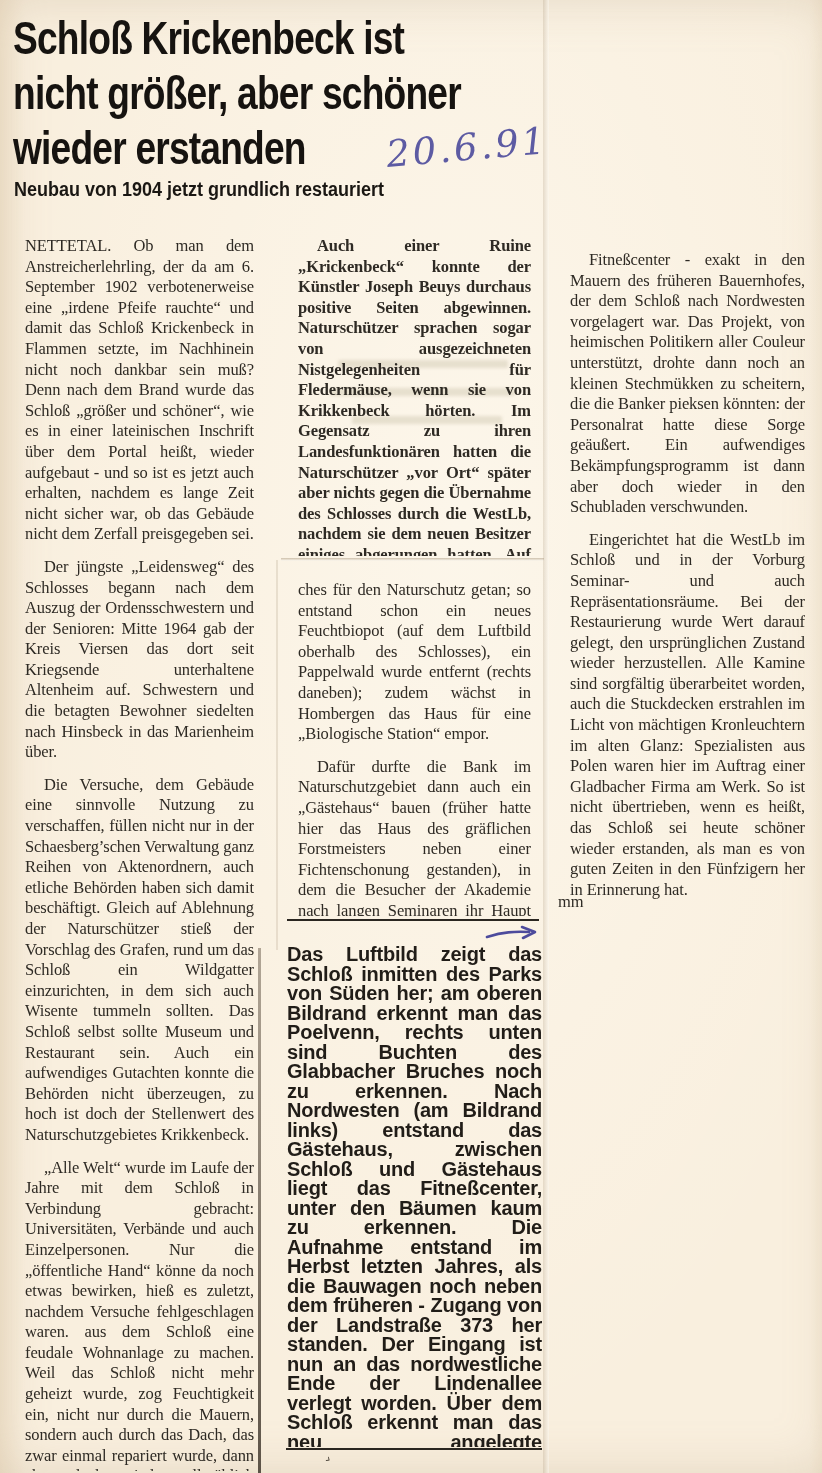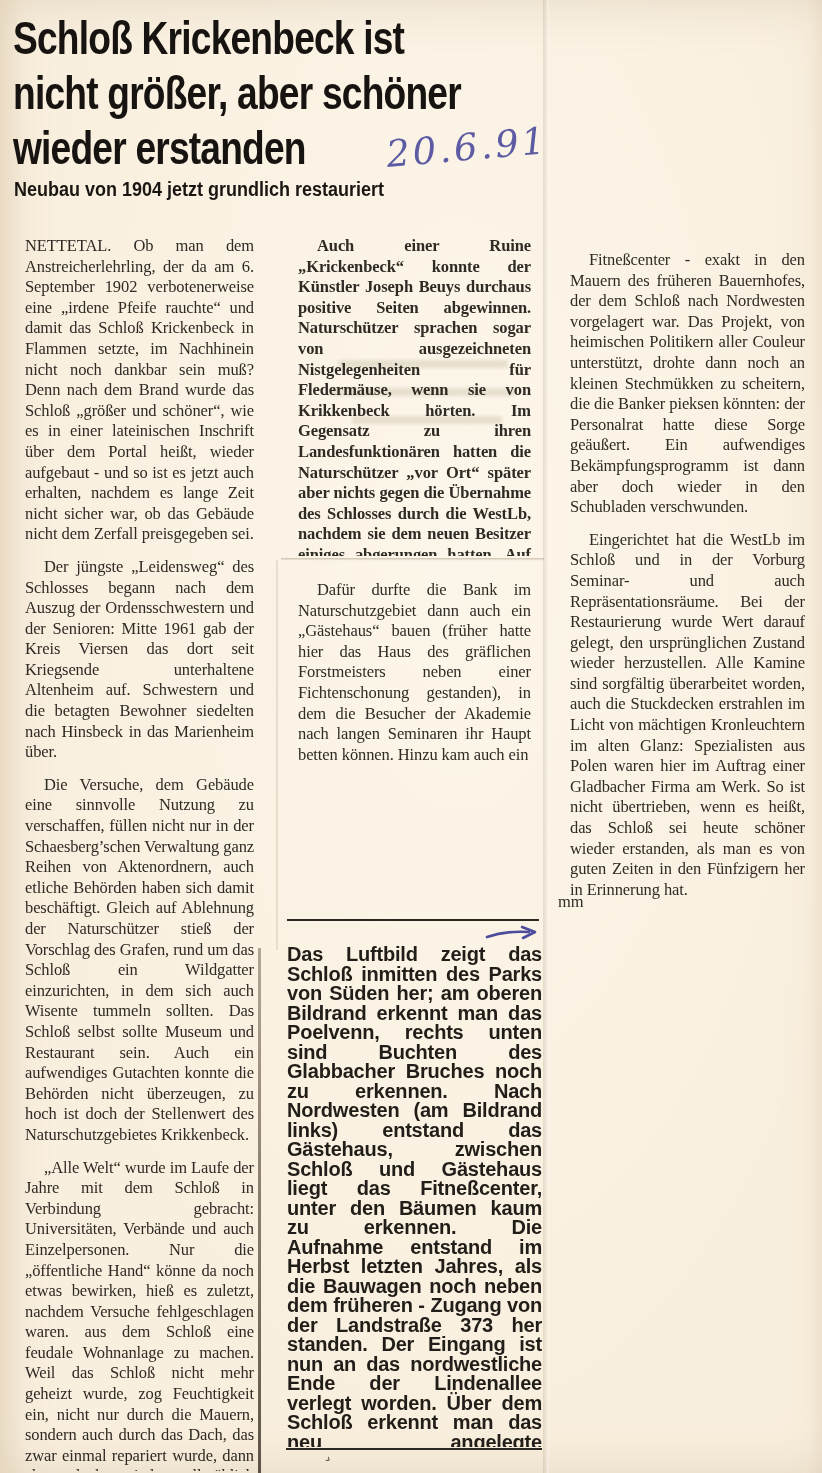--- a/index.html
+++ b/index.html
@@ -74,34 +74,35 @@
   <div class="ghost" style="left:338px;top:360px;width:170px;height:8px;"></div>
   <div class="ghost" style="left:330px;top:388px;width:185px;height:8px;"></div>
   <div class="ghost" style="left:352px;top:416px;width:150px;height:8px;"></div>
 
   <div class="hand-date">20.6.91</div>
 
   <div class="subheadline">Neubau von 1904 jetzt grundlich restauriert</div>
 
   <div class="col col1">
     <p class="noindent">NETTETAL. Ob man dem Anstreicherlehrling, der da am 6. September 1902 verbotenerweise eine „irdene Pfeife rauchte“ und damit das Schloß Krickenbeck in Flammen setzte, im Nachhinein nicht noch dankbar sein muß? Denn nach dem Brand wurde das Schloß „größer und schöner“, wie es in einer lateinischen Inschrift über dem Portal heißt, wieder aufgebaut - und so ist es jetzt auch erhalten, nachdem es lange Zeit nicht sicher war, ob das Gebäude nicht dem Zerfall preisgegeben sei.</p>
-    <p>Der jüngste „Leidensweg“ des Schlosses begann nach dem Auszug der Ordensschwestern und der Senioren: Mitte 1961 gab der Kreis Viersen das dort seit Kriegsende unterhaltene Altenheim auf. Schwestern und die betagten Bewohner siedelten nach Hinsbeck in das Marienheim über.</p>
+    <p>Der jüngste „Leidensweg“ des Schlosses begann nach dem Auszug der Ordensschwestern und der Senioren: Mitte 1964 gab der Kreis Viersen das dort seit Kriegsende unterhaltene Altenheim auf. Schwestern und die betagten Bewohner siedelten nach Hinsbeck in das Marienheim über.</p>
     <p>Die Versuche, dem Gebäude eine sinnvolle Nutzung zu verschaffen, füllen nicht nur in der Schaesberg’schen Verwaltung ganz Reihen von Aktenordnern, auch etliche Behörden haben sich damit beschäftigt. Gleich auf Ablehnung der Naturschützer stieß der Vorschlag des Grafen, rund um das Schloß ein Wildgatter einzurichten, in dem sich auch Wisente tummeln sollten. Das Schloß selbst sollte Museum und Restaurant sein. Auch ein aufwendiges Gutachten konnte die Behörden nicht überzeugen, zu hoch ist doch der Stellenwert des Naturschutzgebietes Krikkenbeck.</p>
     <p>„Alle Welt“ wurde im Laufe der Jahre mit dem Schloß in Verbindung gebracht: Universitäten, Verbände und auch Einzelpersonen. Nur die „öffentliche Hand“ könne da noch etwas bewirken, hieß es zuletzt, nachdem Versuche fehlgeschlagen waren. aus dem Schloß eine feudale Wohnanlage zu machen. Weil das Schloß nicht mehr geheizt wurde, zog Feuchtigkeit ein, nicht nur durch die Mauern, sondern auch durch das Dach, das zwar einmal repariert wurde, dann aber doch wieder allmählich zusammenfiel. Zuletzt war das Schloß nur noch unter Gefahr für Leib und Leben zu betreten.</p>
   </div>
 
   <div class="col col2a">
     <p>Auch einer Ruine „Krickenbeck“ konnte der Künstler Joseph Beuys durchaus positive Seiten abgewinnen. Naturschützer sprachen sogar von ausgezeichneten Nistgelegenheiten für Fledermäuse, wenn sie von Krikkenbeck hörten. Im Gegensatz zu ihren Landesfunktionären hatten die Naturschützer „vor Ort“ später aber nichts gegen die Übernahme des Schlosses durch die WestLb, nachdem sie dem neuen Besitzer einiges abgerungen hatten. Auf Kosten der Bank wurde und wird nämlich man-</p>
   </div>
 
   <div class="seam-h"></div>
   <div class="seam-v-faint1"></div>
   <div class="seam-v-faint2"></div>
 
   <div class="col col2b">
+    <p class="noindent">ches für den Naturschutz getan; so entstand schon ein neues Feuchtbiopot (auf dem Luftbild oberhalb des Schlosses), ein Pappelwald wurde entfernt (rechts daneben); zudem wächst in Hombergen das Haus für eine „Biologische Station“ empor.</p>
     <p>Dafür durfte die Bank im Naturschutzgebiet dann auch ein „Gästehaus“ bauen (früher hatte hier das Haus des gräflichen Forstmeisters neben einer Fichtenschonung gestanden), in dem die Besucher der Akademie nach langen Seminaren ihr Haupt betten können. Hinzu kam auch ein</p>
   </div>
 
   <div class="col col3">
     <p>Fitneßcenter - exakt in den Mauern des früheren Bauernhofes, der dem Schloß nach Nordwesten vorgelagert war. Das Projekt, von heimischen Politikern aller Couleur unterstützt, drohte dann noch an kleinen Stechmükken zu scheitern, die die Banker pieksen könnten: der Personalrat hatte diese Sorge geäußert. Ein aufwendiges Bekämpfungsprogramm ist dann aber doch wieder in den Schubladen verschwunden.</p>
     <p>Eingerichtet hat die WestLb im Schloß und in der Vorburg Seminar- und auch Repräsentationsräume. Bei der Restaurierung wurde Wert darauf gelegt, den ursprünglichen Zustand wieder herzustellen. Alle Kamine sind sorgfältig überarbeitet worden, auch die Stuckdecken erstrahlen im Licht von mächtigen Kronleuchtern im alten Glanz: Spezialisten aus Polen waren hier im Auftrag einer Gladbacher Firma am Werk. So ist nicht übertrieben, wenn es heißt, das Schloß sei heute schöner wieder erstanden, als man es von guten Zeiten in den Fünfzigern her in Erinnerung hat.</p>
     <div class="author-initials">mm</div>
   </div>
 
   <div class="caption-rule"></div>

